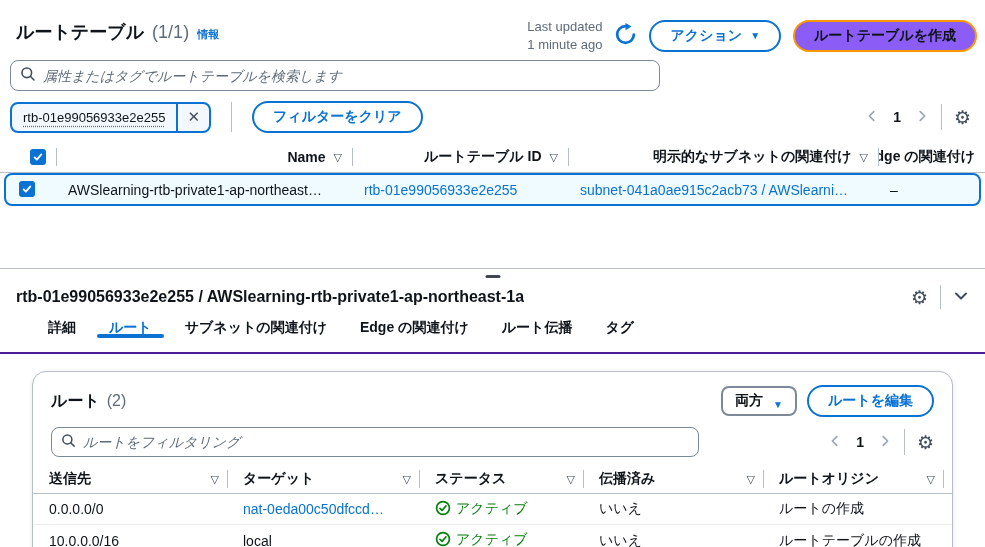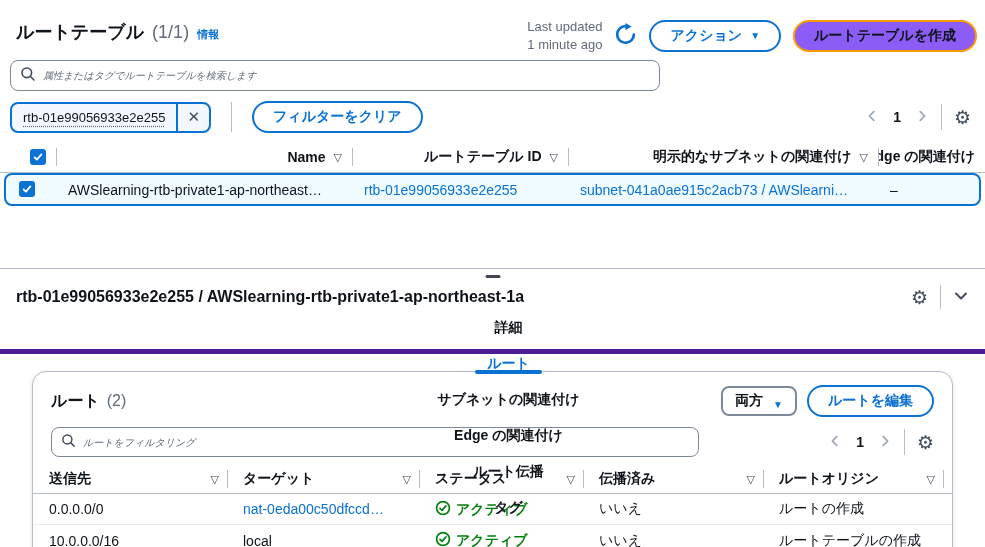--- a/index.html
+++ b/index.html
@@ -22,21 +22,21 @@
   .btn { border-radius:20px; font-weight:700; font-size:14px; padding:5px 19px; cursor:pointer;
          border:2px solid #0972d3; background:#fff; color:#0972d3; display:inline-flex; align-items:center; gap:8px;
          font-family:inherit; white-space:nowrap; }
   .btn-primary { background:#8b5cf6; border-color:#ff9900; color:#0f141a;font-family:Liberation Serif, serif; }
   .caret { font-size:10px; line-height:1; }
 
   
   .search-row { padding:7px 16px 0 10px; }
   .search-box { width:650px; height:31px; border:1px solid #7d8998; border-radius:8px;
                 display:flex; align-items:center; padding:0 9px; gap:7px; background:#fff; }
-  .search-box input { border:none; outline:none; flex:1; font-size:10px; font-family:inherit; background:transparent; color:#0f141a; }
+  .search-box input { border:none; outline:none; flex:1; font-size:14px; font-family:inherit; background:transparent; color:#0f141a; }
   .search-box input::placeholder { font-style:italic; color:#5f6b7a; }
 
   
   .filter-row { display:flex; align-items:center; padding:10px 14px 9px 10px; }
   .filter-token { display:flex; align-items:stretch; border:2px solid #0972d3; border-radius:8px; background:#f2f8fd; height:31px; overflow:hidden; }
   .token-text { display:flex; align-items:center; padding:0 11px; font-size:13px;
                 text-decoration:underline dotted #5f6b7a; text-underline-offset:4px; }
   .token-close { display:flex; align-items:center; padding:0 9px; border-left:2px solid #0972d3; color:#414d5c;
                  font-size:15px; cursor:pointer; background:transparent; border-top:none;border-right:none;border-bottom:none; }
   .vdiv { width:1px; height:30px; background:#b6bec9; margin:0 20px; }
@@ -63,21 +63,21 @@
   
   .split-divider { margin-top:62px; border-top:1px solid #b6bec9; position:relative; height:13px; }
   .drag-handle { position:absolute; left:50%; top:6px; transform:translateX(-50%);
                  width:15px; height:3px; border-radius:2px; background:#424650; cursor:row-resize; }
   .panel-header { display:flex; align-items:center; padding:4px 16px 10px 16px; }
   .panel-title { font-size:16px; font-weight:700; white-space:nowrap; overflow:hidden; }
   .panel-icons { margin-left:auto; display:flex; align-items:center; }
   .ph-div { width:1px; height:24px; background:#b6bec9; margin:0 12px; }
 
   
-  .tabs { display:flex; align-items:center; padding-left:32px; border-bottom:5px solid #4c1d95; height:35px;flex-direction:column; }
+  .tabs { display:flex; align-items:flex-start; padding-left:32px; border-bottom:2px solid #4c1d95; height:35px; }
   .tab { display:flex; align-items:center; padding:0 16px; font-weight:700; font-size:14px; cursor:pointer;
          position:relative; color:#0f141a; white-space:nowrap; }
   .tab.active { color:#0972d3; }
   .tab.active::after { content:''; position:absolute; left:4px; right:4px; bottom:-1px; height:4px;
                        background:#0972d3; border-radius:2px; }
   .tab-sep { width:1px; background:#b6bec9; margin:9px 0; }
 
   
   .card { margin:17px 32px 0 32px; border:1px solid #b6bec9; border-radius:14px; background:#fff;
           box-shadow:0 1px 4px rgba(0,28,36,.12); overflow:hidden; padding-bottom:6px; }
@@ -92,21 +92,21 @@
   .card-filter-row { display:flex; align-items:center; padding:6px 18px 4px 18px; }
   .card-search { width:648px; height:30px; }
   .rt-header { display:grid; grid-template-columns:194px 192px 164px 180px 180px 1fr; align-items:center;
                height:29px; border-bottom:1px solid #b6bec9; font-weight:700; margin-top:4px; }
   .rt-header .hcell { display:flex; align-items:center; justify-content:space-between;
                       padding:0 8px 0 16px; position:relative; height:100%; white-space:nowrap; overflow:hidden; }
   .rt-header .hcell.div::before { content:''; position:absolute; left:0; top:5px; bottom:5px; width:1px; background:#b6bec9; }
   .rt-row { display:grid; grid-template-columns:194px 192px 164px 180px 180px 1fr; align-items:center; height:31px; }
   .rt-row .cell { padding-left:16px; }
   .rt-row.bordered { border-bottom:1px solid #e9ebed; }
-  .status { color:#037f0c; display:inline-flex; align-items:flex-end; gap:5px;font-weight:bold; }
+  .status { color:#037f0c; display:inline-flex; align-items:flex-start; gap:5px; }
 </style>
 </head>
 <body>
 
 <div class="header-row">
   <div class="title-group">
     <span class="page-title">ルートテーブル</span>
     <span class="title-count">(1/1)</span>
     <span class="info-link">情報</span>
   </div>

